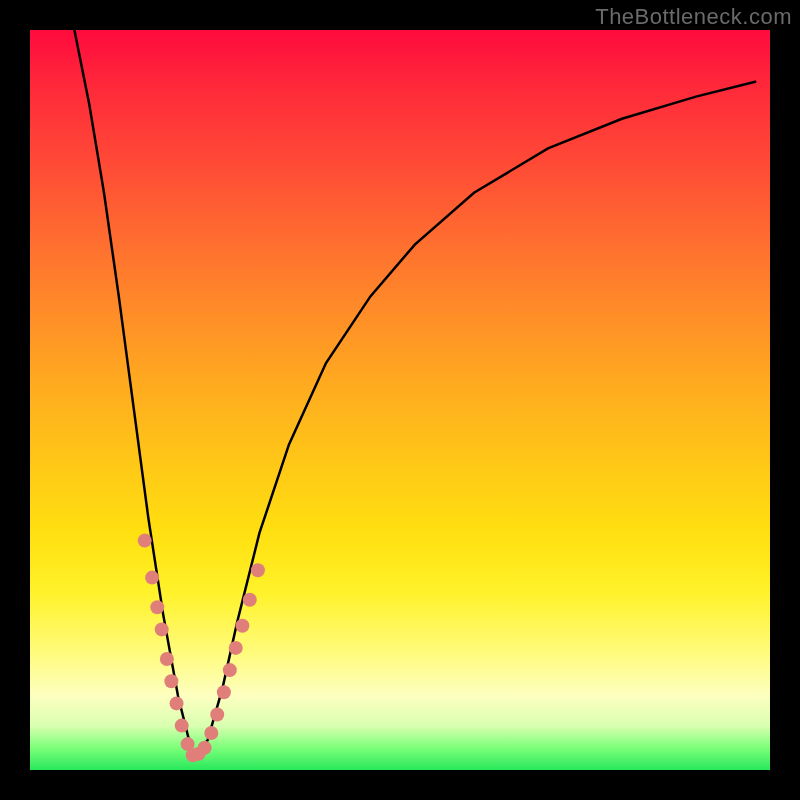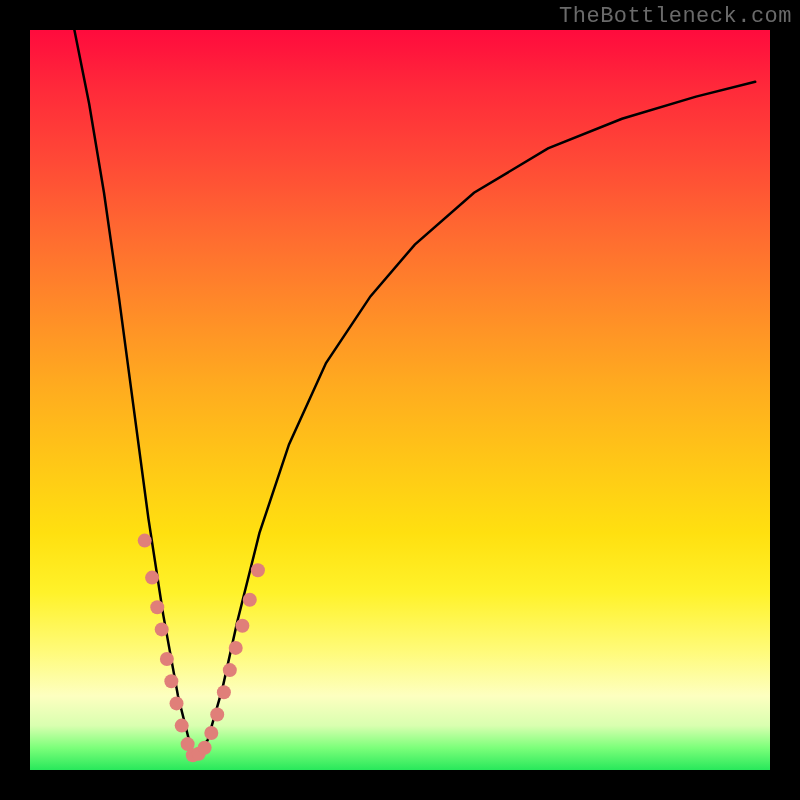--- a/index.html
+++ b/index.html
@@ -39,21 +39,21 @@
       #28e85b 100%);
   }
   svg.curve {
     position: absolute;
     inset: 0;
   }
   .watermark {
     position: absolute;
     top: 4px;
     right: 8px;
-    font-family: Liberation Mono, monospace;
+    font-family: Liberation Sans, sans-serif;
     font-size: 22px;
     color: #6a6a6a;
     letter-spacing: 0.5px;
     margin-left: 24px;
   }
 </style>
 </head>
 <body>
 
 <div class="frame">

